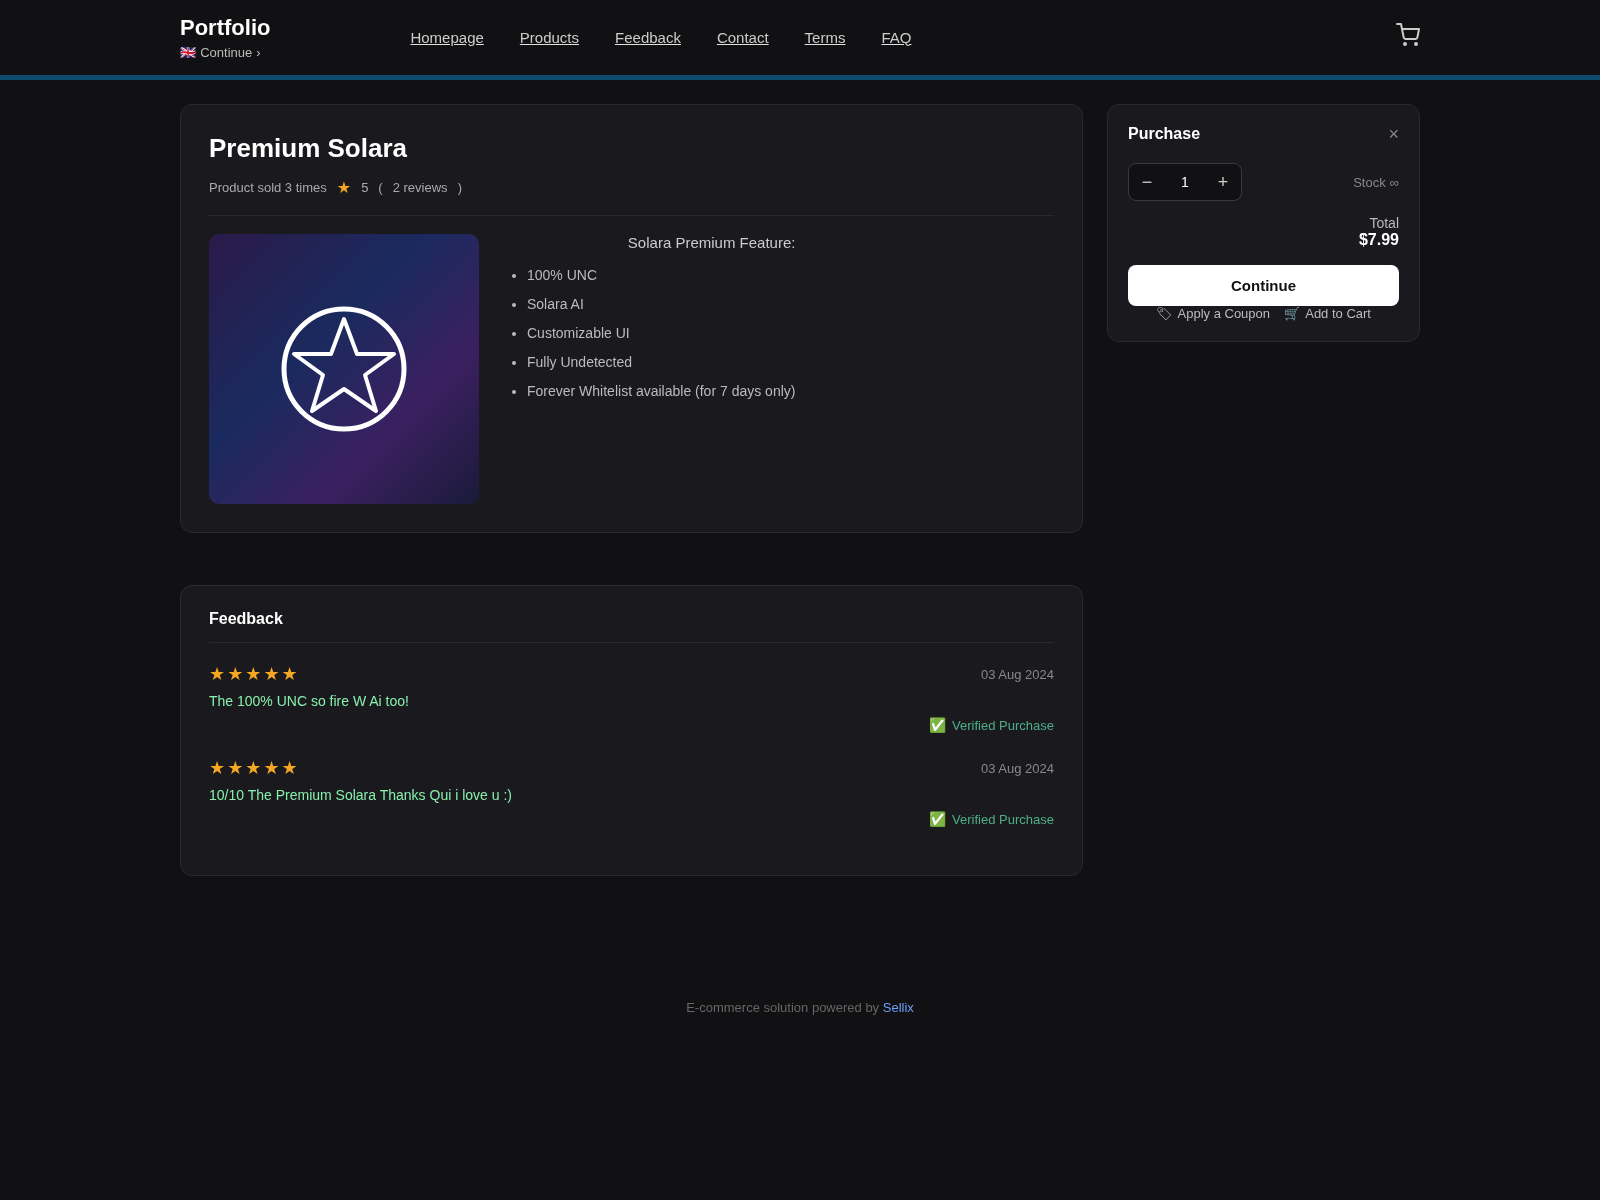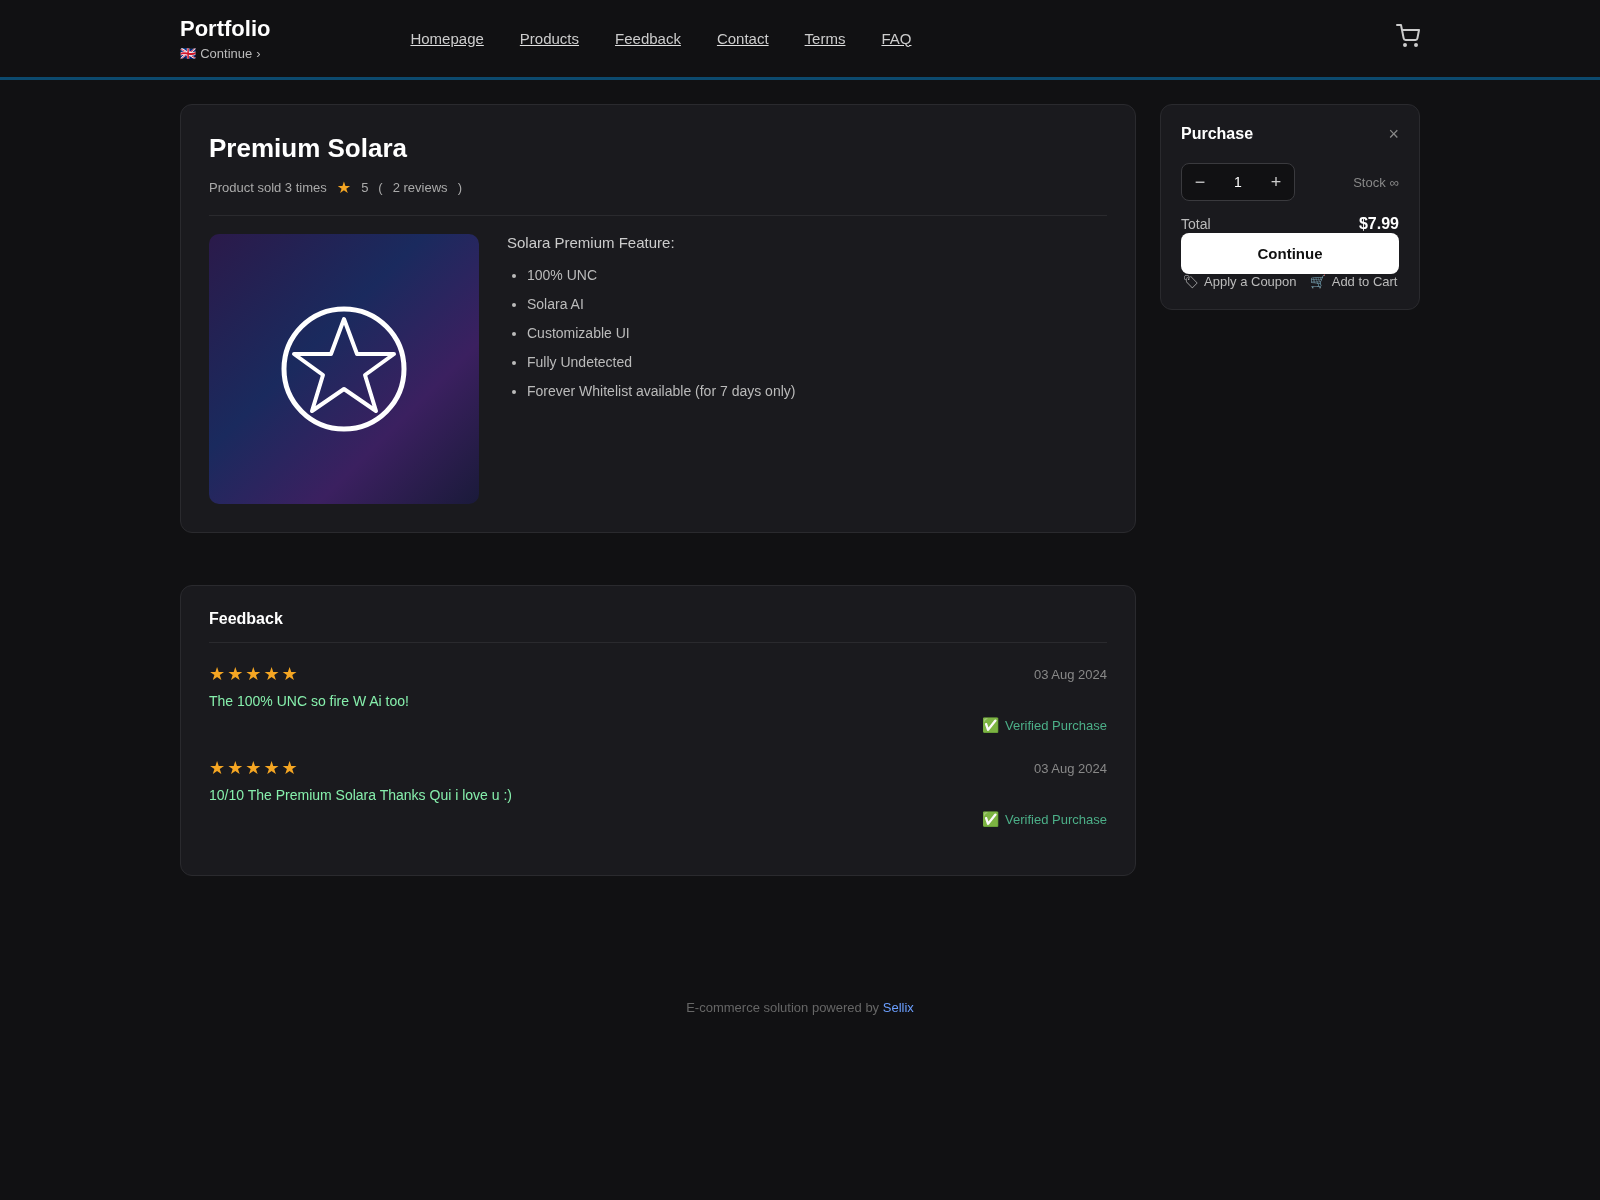--- a/index.html
+++ b/index.html
@@ -10,21 +10,21 @@
       min-height: 1200px;
       width: 1600px;
     }
 
     
     nav {
       display: flex;
       align-items: center;
       padding: 0 180px;
       height: 80px;
-      border-bottom: 3px solid #0c4a6e;
+      border-bottom: 5px solid #0c4a6e;
     }
     .nav-brand {
       display: flex;
       flex-direction: column;
       margin-right: 140px;
     }
     .nav-brand-title {
       font-size: 22px;
       font-weight: 700;
       color: #fff;
@@ -111,20 +111,21 @@
     }
     .star-logo {
       width: 140px;
       height: 140px;
     }
     .product-features h4 {
       font-size: 15px;
       color: #ccc;
       margin-bottom: 14px;
       font-weight: 500;
+      text-align: right;
     }
     .product-features ul {
       list-style: disc;
       padding-left: 20px;
       display: flex;
       flex-direction: column;
       gap: 8px;
     }
     .product-features ul li {
       color: #bbb;
@@ -165,21 +166,21 @@
       align-items: center;
       gap: 5px;
       justify-content: flex-end;
       font-size: 13px;
       color: #4caf88;
     }
     .verified-icon { font-size: 14px; }
 
     
     .purchase-panel {
-      width: 260px;
+      width: 313px;
       background: #1a1a1e;
       border-radius: 12px;
       padding: 20px;
       border: 1px solid #2a2a2e;
       position: relative;
       flex-shrink: 0;
     }
     .purchase-header {
       display: flex;
       justify-content: space-between;
@@ -236,23 +237,25 @@
     .stock-info {
       font-size: 13px;
       color: #888;
       display: flex;
       align-items: center;
       gap: 4px;
     }
     .total-row {
       display: flex;
       justify-content: space-between;
-      align-items: center;
+      align-items: flex-end;
+      margin-bottom: 16px;
       font-size: 14px;
       color: #bbb;
+      flex-direction: column;
     }
     .total-price {
       font-size: 16px;
       font-weight: 700;
       color: #fff;
     }
     .continue-btn {
       width: 100%;
       background: #fff;
       color: #111;

